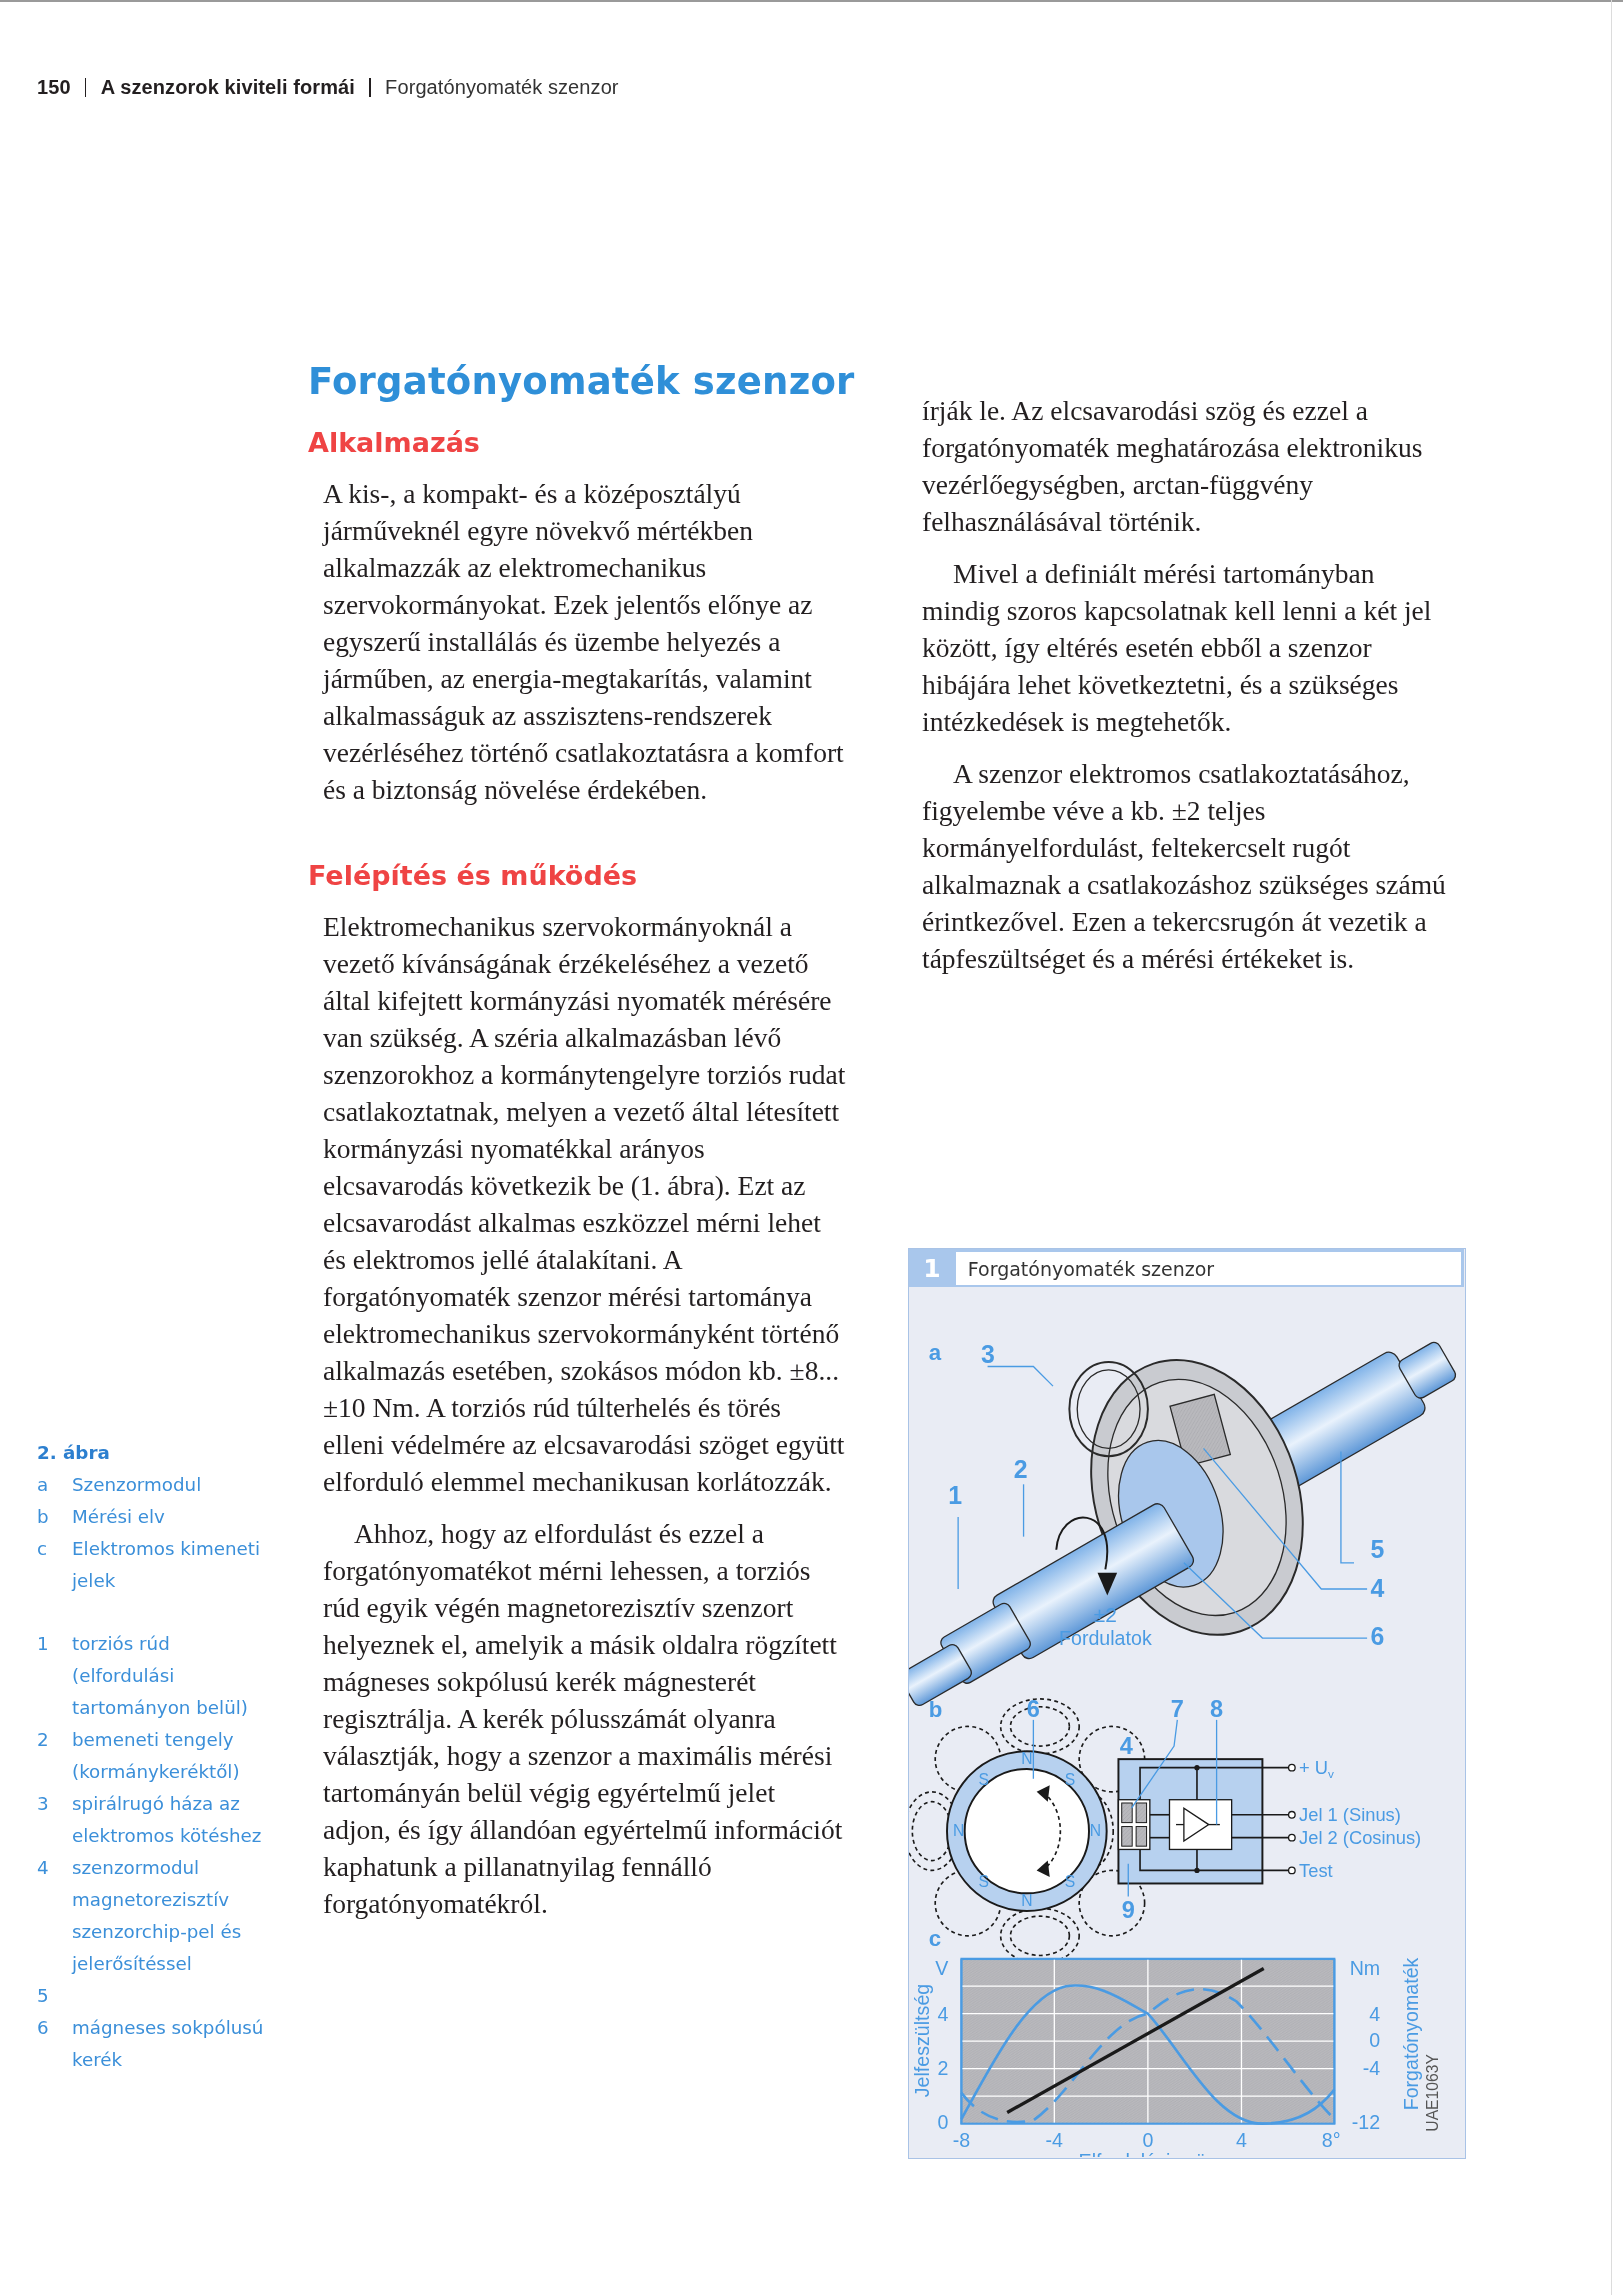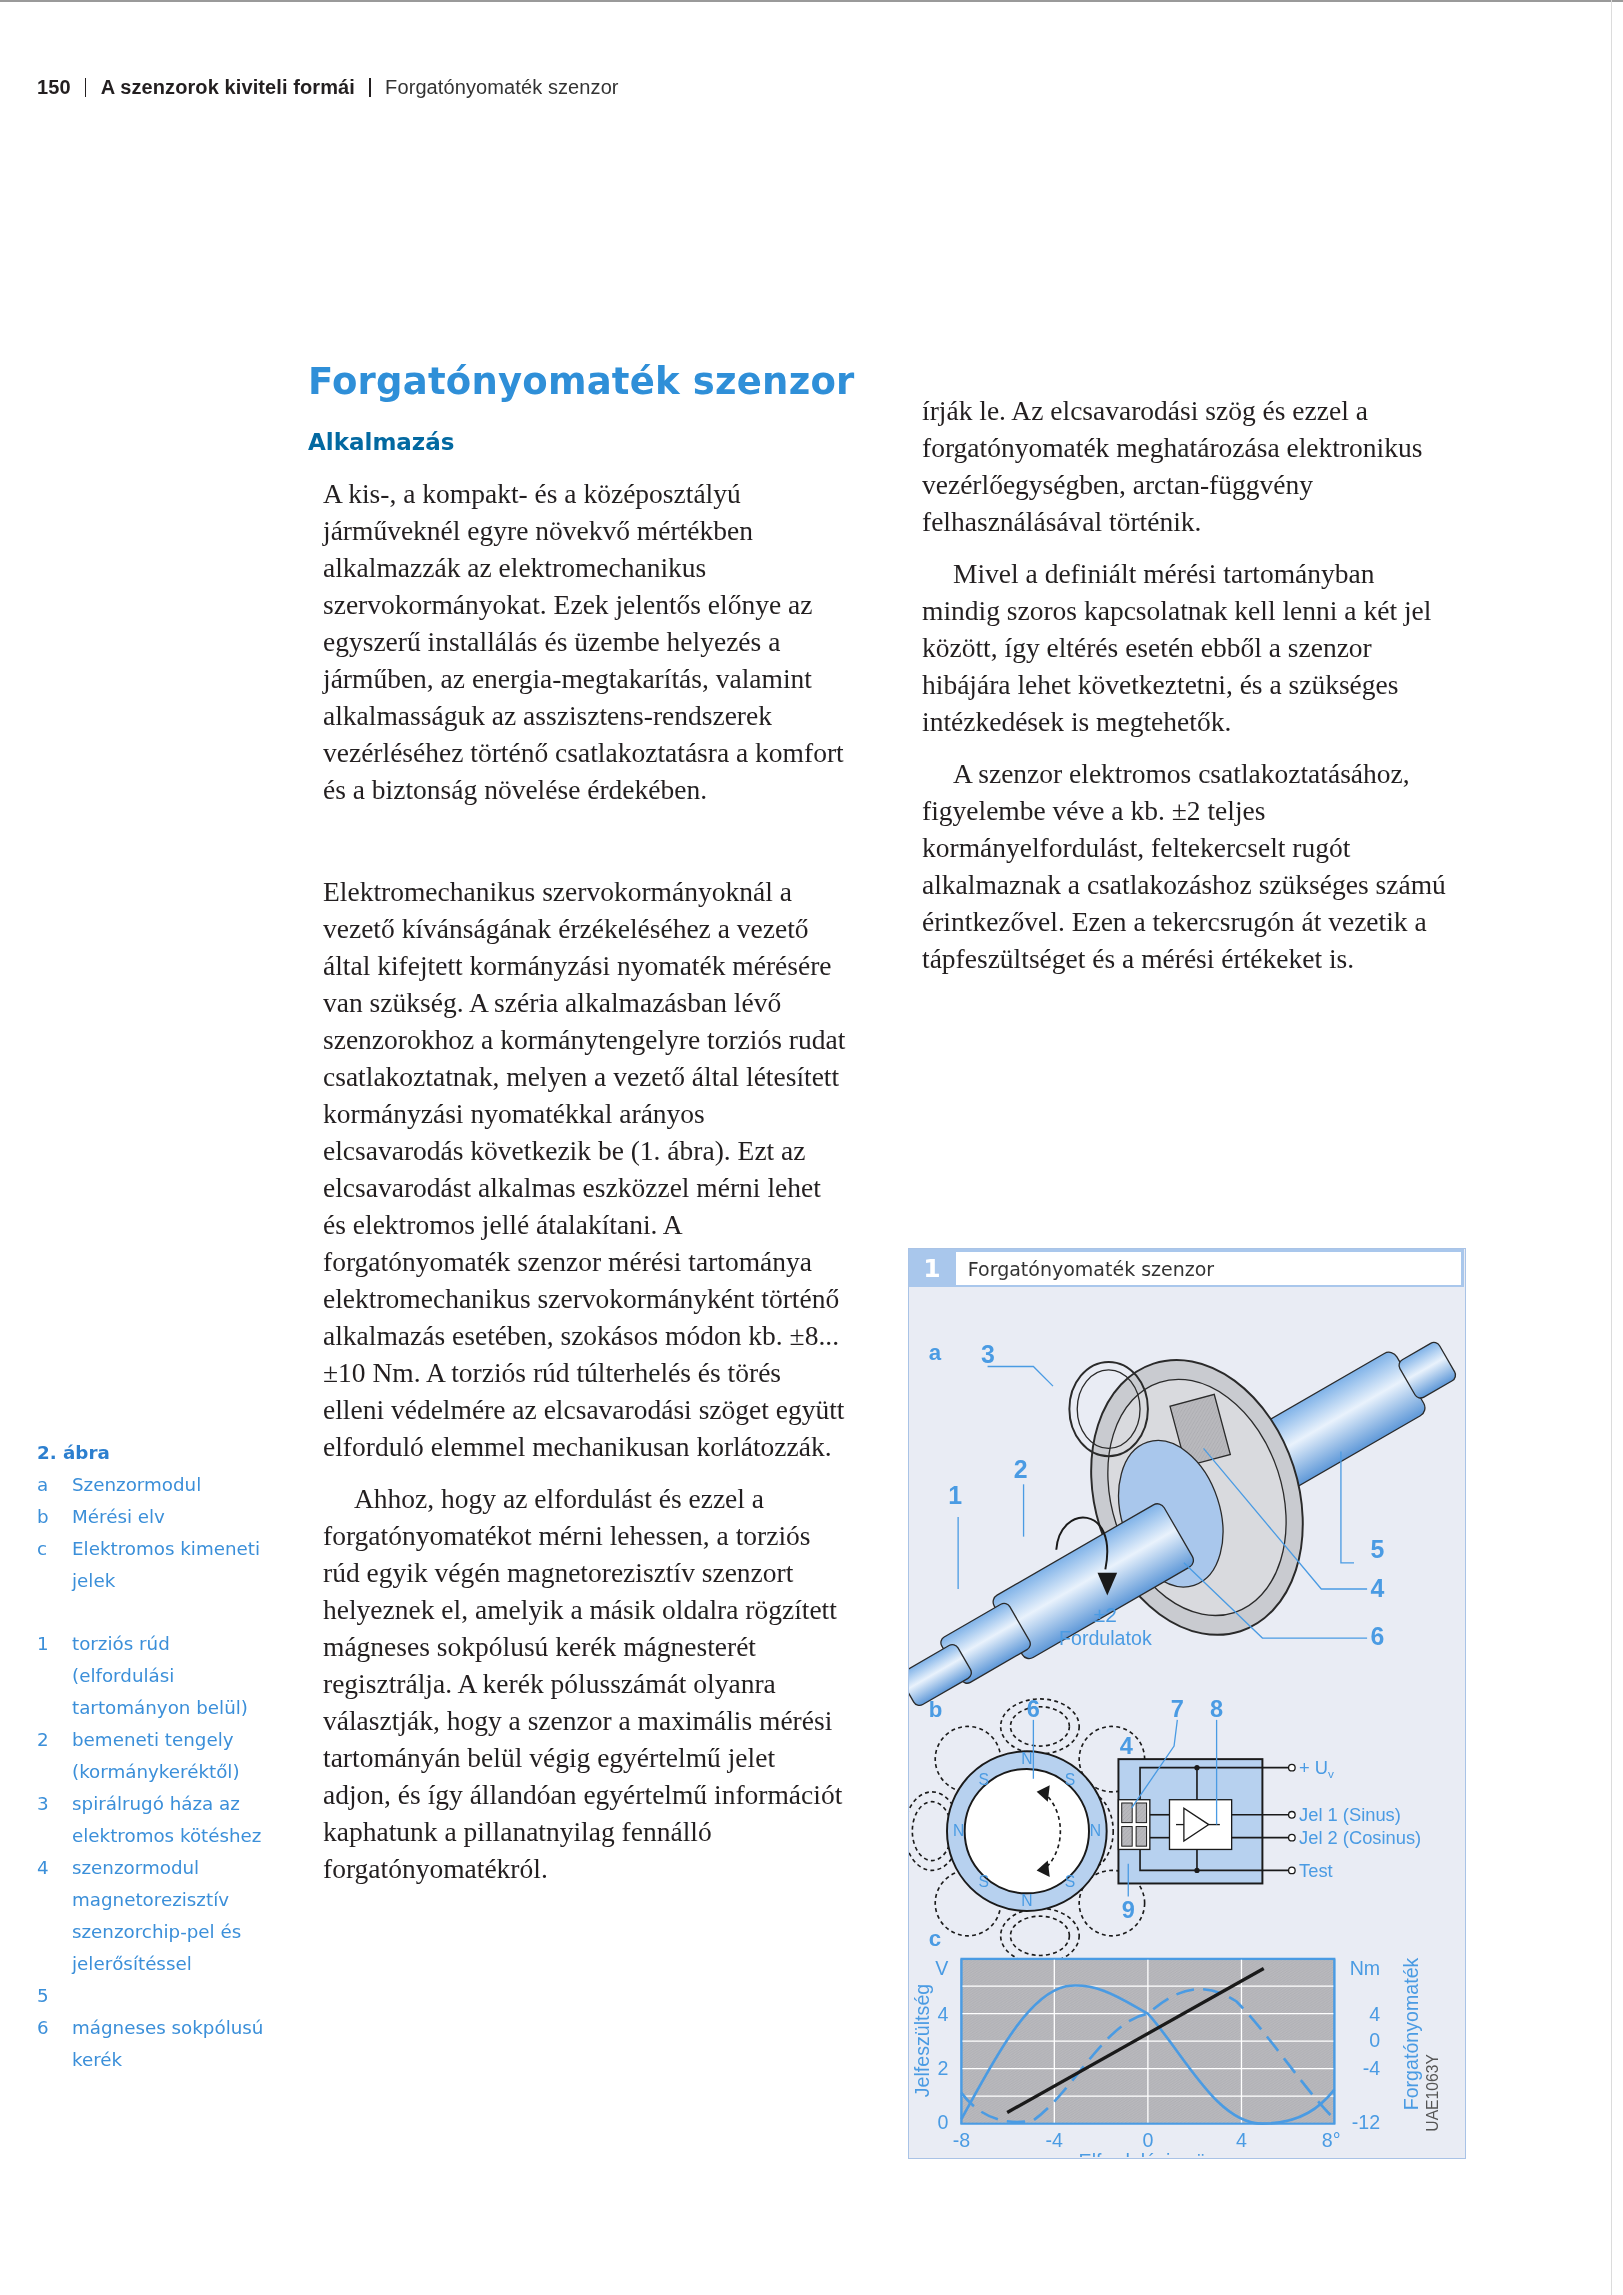--- a/index.html
+++ b/index.html
@@ -26,22 +26,22 @@
   .col p { margin:15px; }
   .col p.indent { text-indent:31px; }
   .col-mid { left:308px; top:359px; width:556px; }
   .col-right { left:907px; top:377px; width:563px; }
 
   .main-title {
     font-family:"DejaVu Sans", sans-serif; font-weight:bold; color:#2f8fd8;
     font-size:37px; line-height:46px; margin:0 0 19.6px 0; letter-spacing:0.2px;
   }
   .sub-head {
-    font-family:"DejaVu Sans", sans-serif; font-weight:bold; font-size:23px; line-height:35px;
-    color:#0369a1; margin:0;
+    font-family:"DejaVu Sans", sans-serif; font-weight:bold; font-size:27px; line-height:35px;
+    color:#ef4444; margin:0;
   }
   .gap { height:35px; }
 
   
   .legend {
     position:absolute; left:37px; top:1437px; width:236px;
     font-family:"DejaVu Sans", sans-serif; font-size:18.3px; line-height:32px; color:#3b8fd9;
   }
   .legend .ltitle { font-weight:bold; color:#2c7fcf; }
   .legend .row { display:flex; }
@@ -82,20 +82,21 @@
   <span class="chap">A szenzorok kiviteli formái</span>
   <span class="sep"></span>
   <span class="sec">Forgatónyomaték szenzor</span>
 </div>
 
 <div class="col col-mid">
   <h1 class="main-title">Forgatónyomaték szenzor</h1>
   <h2 class="sub-head">Alkalmazás</h2>
   <p>A kis-, a kompakt- és a középosztályú járműveknél egyre növekvő mértékben alkalmazzák az elektromechanikus szervokormányokat. Ezek jelentős előnye az egyszerű installálás és üzembe helyezés a járműben, az energia-megtakarítás, valamint alkalmasságuk az asszisztens-rendszerek vezérléséhez történő csatlakoztatásra a komfort és a biztonság növelése érdekében.</p>
   <div class="gap"></div>
+  <h2 class="sub-head">Felépítés és működés</h2>
   <p>Elektromechanikus szervokormányoknál a vezető kívánságának érzékeléséhez a vezető által kifejtett kormányzási nyomaték mérésére van szükség. A széria alkalmazásban lévő szenzorokhoz a kormánytengelyre torziós rudat csatlakoztatnak, melyen a vezető által létesített kormányzási nyomatékkal arányos elcsavarodás következik be (1. ábra). Ezt az elcsavarodást alkalmas eszközzel mérni lehet és elektromos jellé átalakítani. A forgatónyomaték szenzor mérési tartománya elektromechanikus szervokormányként történő alkalmazás esetében, szokásos módon kb. ±8...±10 Nm. A torziós rúd túlterhelés és törés elleni védelmére az elcsavarodási szöget együtt elforduló elemmel mechanikusan korlátozzák.</p>
   <p class="indent">Ahhoz, hogy az elfordulást és ezzel a forgatónyomatékot mérni lehessen, a torziós rúd egyik végén magnetorezisztív szenzort helyeznek el, amelyik a másik oldalra rögzített mágneses sokpólusú kerék mágnesterét regisztrálja. A kerék pólusszámát olyanra választják, hogy a szenzor a maximális mérési tartományán belül végig egyértelmű jelet adjon, és így állandóan egyértelmű információt kaphatunk a pillanatnyilag fennálló forgatónyomatékról.</p>
 </div>
 
 <div class="col col-right">
   <p>írják le. Az elcsavarodási szög és ezzel a forgatónyomaték meghatározása elektronikus vezérlőegységben, arctan-függvény felhasználásával történik.</p>
   <p class="indent">Mivel a definiált mérési tartományban mindig szoros kapcsolatnak kell lenni a két jel között, így eltérés esetén ebből a szenzor hibájára lehet következtetni, és a szükséges intézkedések is megtehetők.</p>
   <p class="indent">A szenzor elektromos csatlakoztatásához, figyelembe véve a kb. ±2 teljes kormányelfordulást, feltekercselt rugót alkalmaznak a csatlakozáshoz szükséges számú érintkezővel. Ezen a tekercsrugón át vezetik a tápfeszültséget és a mérési értékeket is.</p>
 </div>
 

